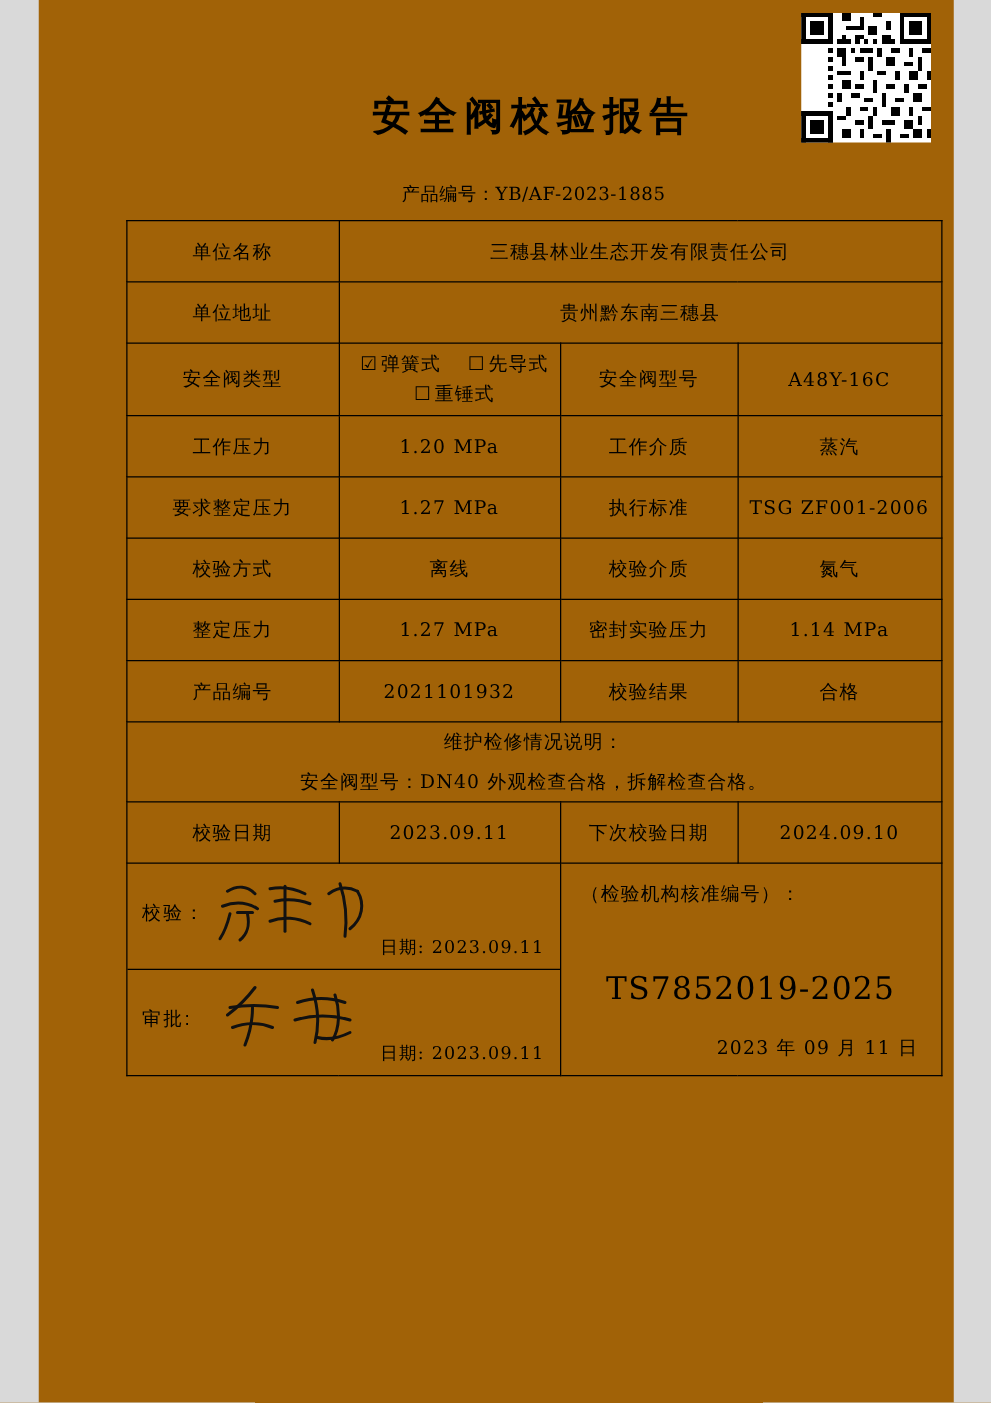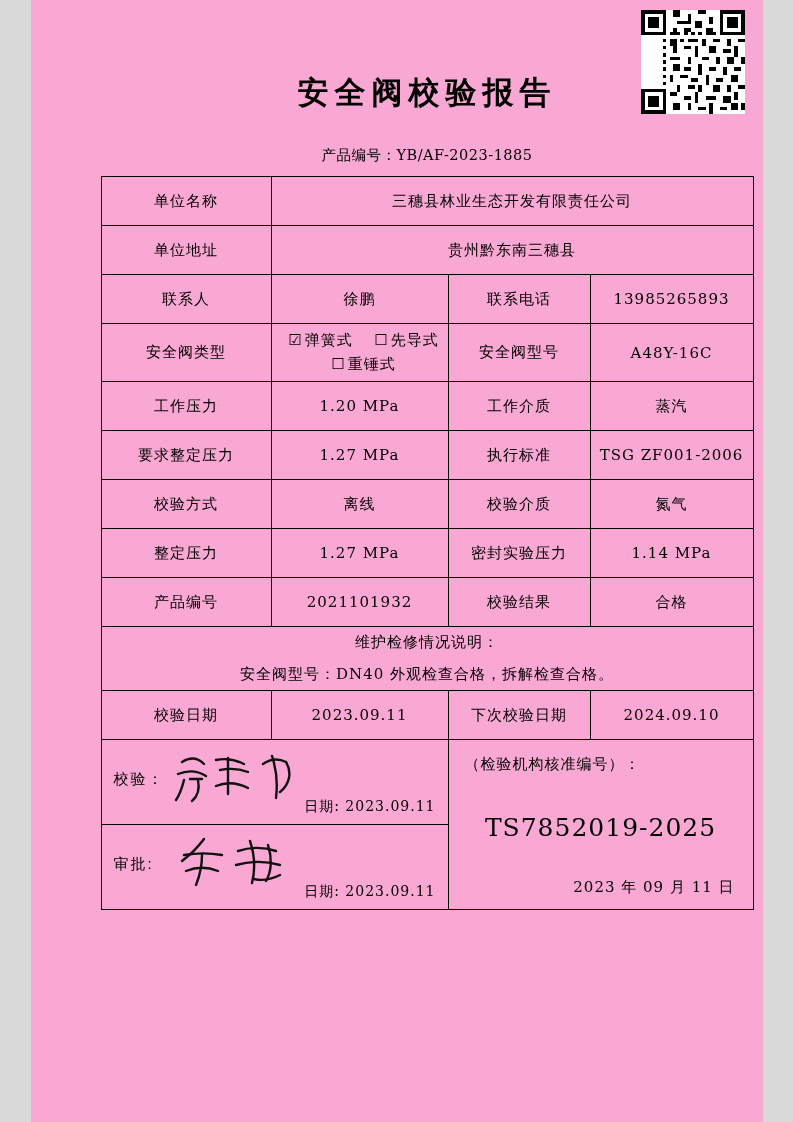--- a/index.html
+++ b/index.html
@@ -7,21 +7,21 @@
     padding: 0;
     background: #d9d9d9;
   }
   body {
     font-family: "Liberation Sans", "DejaVu Sans", sans-serif;
   }
   .page {
     position: relative;
     width: 732px;
     height: 1122px;
-    background: #f9a8d4;
+    background: #a16207;
     margin: 0 auto;
     overflow: hidden;
   }
 
   
   .qr {
     position: absolute;
     top: 10px;
     right: 18px;
     width: 104px;
@@ -136,21 +136,21 @@
     position: absolute;
     left: 16px;
     top: 14px;
     font-size: 15px;
     font-family: "DejaVu Serif", "Liberation Serif", serif;
     letter-spacing: 1px;
   }
   .cert-no {
     position: absolute;
     left: 0;
-    top: 72px;
+    top: 84px;
     width: 100%;
     text-align: center;
     font-size: 25px;
     font-family: "DejaVu Serif", "Liberation Serif", serif;
     letter-spacing: 1px;
   }
   .cert-date {
     position: absolute;
     right: 18px;
     bottom: 12px;
@@ -280,26 +280,20 @@
     </colgroup>
     <tbody>
       <tr>
         <td class="label">单位名称</td>
         <td colspan="3">三穗县林业生态开发有限责任公司</td>
       </tr>
       <tr>
         <td class="label">单位地址</td>
         <td colspan="3">贵州黔东南三穗县</td>
       </tr>
-      <tr>
-        <td class="label">联系人</td>
-        <td>徐鹏</td>
-        <td class="label">联系电话</td>
-        <td class="num">13985265893</td>
-      </tr>
       <tr style="height:58px">
         <td class="label">安全阀类型</td>
         <td class="chk-cell">
           <div class="chk-row">
             <span class="chk">☑</span><span>弹簧式</span>
             <span class="chk-gap"></span>
             <span class="chk">☐</span><span>先导式</span>
           </div>
           <div class="chk-row">
             <span class="chk">☐</span><span>重锤式</span>

